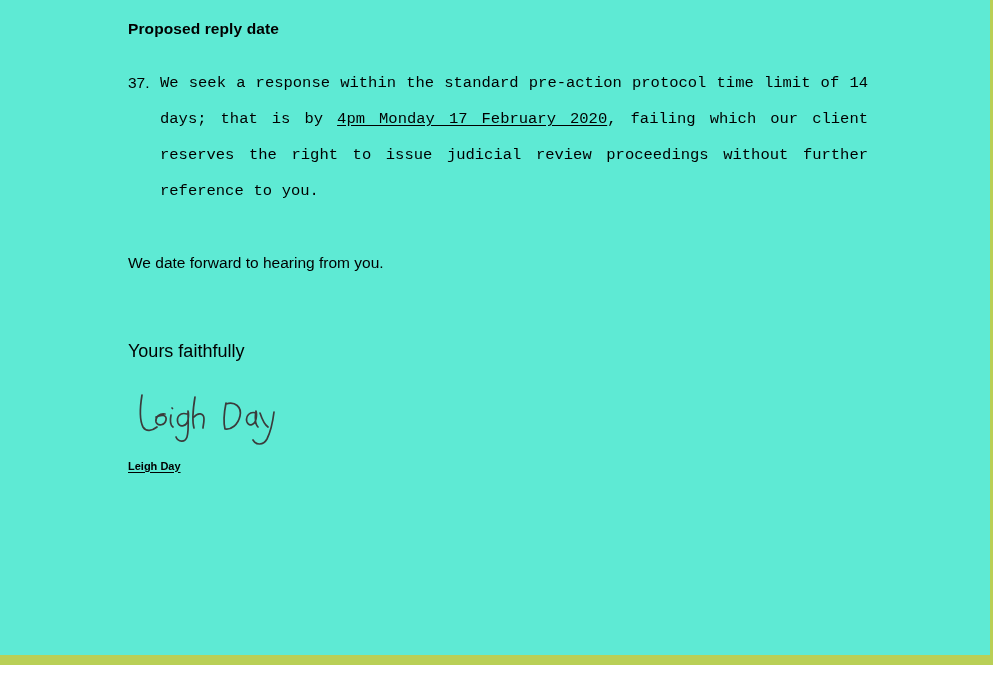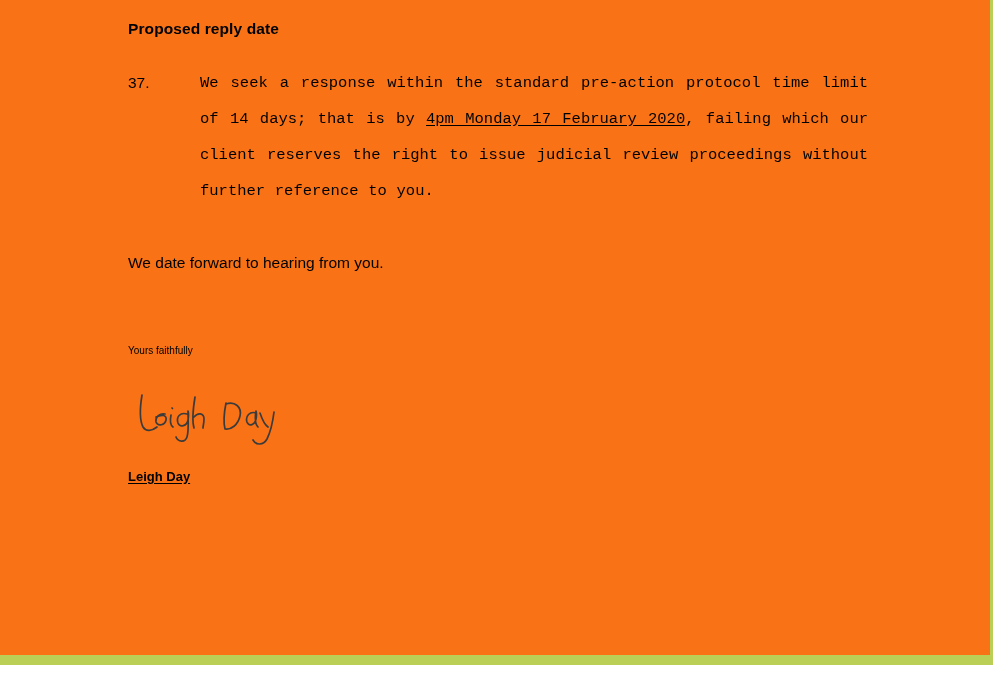--- a/index.html
+++ b/index.html
@@ -15,21 +15,21 @@
     position: relative;
     overflow: hidden;
   }
 
   .page {
     position: absolute;
     left: 0;
     top: 0;
     width: 993px;
     height: 682px;
-    background: #f97316;
+    background: #5eead4;
   }
 
   
   .right-edge-rule {
     position: absolute;
     right: 0;
     top: 0;
     width: 3px;
     height: 655px;
     background: #b9cf56;
@@ -66,21 +66,20 @@
     letter-spacing: 0.1px;
     margin: 20px 0 0 0;
     line-height: 1.2;
   }
 
   .numbered-para {
     display: flex;
     margin-top: 26px;
     font-size: 15.5px;
     line-height: 36px;
-    gap: 40px;
   }
   .numbered-para .num {
     width: 32px;
     flex: 0 0 32px;
     text-align: left;
   }
   .numbered-para .body {
     flex: 1 1 auto;
     text-align: justify;
     text-justify: inter-word;
@@ -93,39 +92,39 @@
     text-underline-offset: 2px;
   }
 
   .plain-para {
     font-size: 15.5px;
     line-height: 36px;
     margin-top: 36px;
   }
 
   .salutation {
-    font-size: 10px;
+    font-size: 18px;
     line-height: 36px;
     margin-top: 52px;
   }
 
   .signature {
     margin-top: 18px;
     margin-left: 4px;
     height: 62px;
     width: 150px;
     position: relative;
   }
   .signature svg {
     display: block;
   }
 
   .signature-name {
-    margin-top: 20px;
-    font-size: 13px;
+    margin-top: 11px;
+    font-size: 11px;
     font-weight: bold;
     text-decoration: underline;
     text-underline-offset: 2px;
     display: inline-block;
   }
 </style>
 </head>
 <body>
 
 <div class="page">

